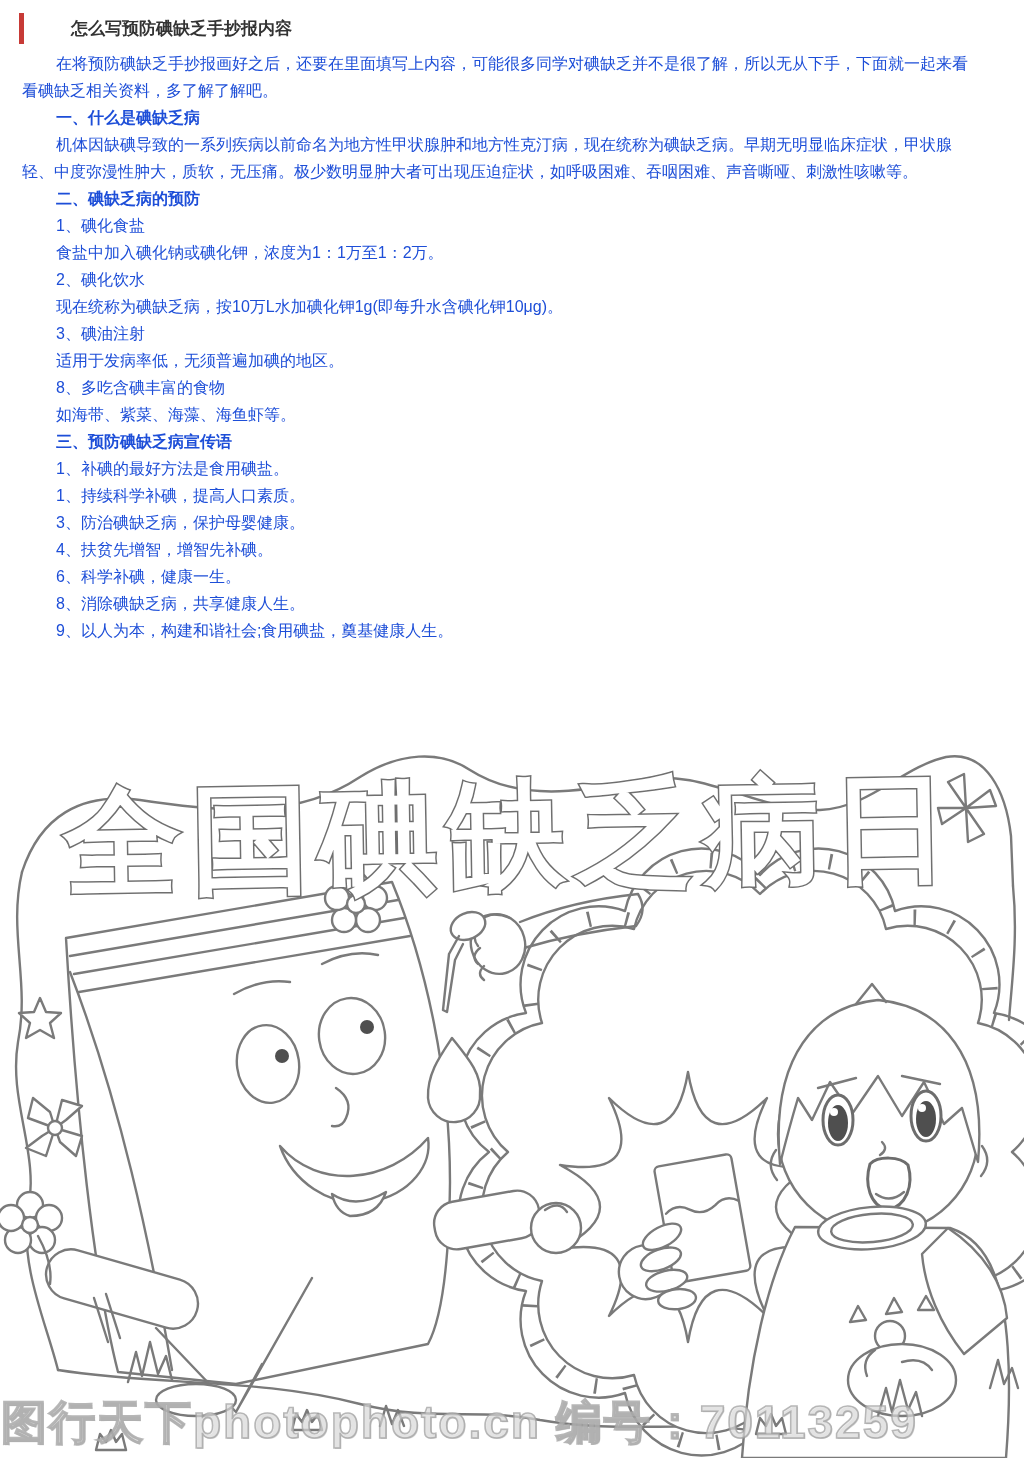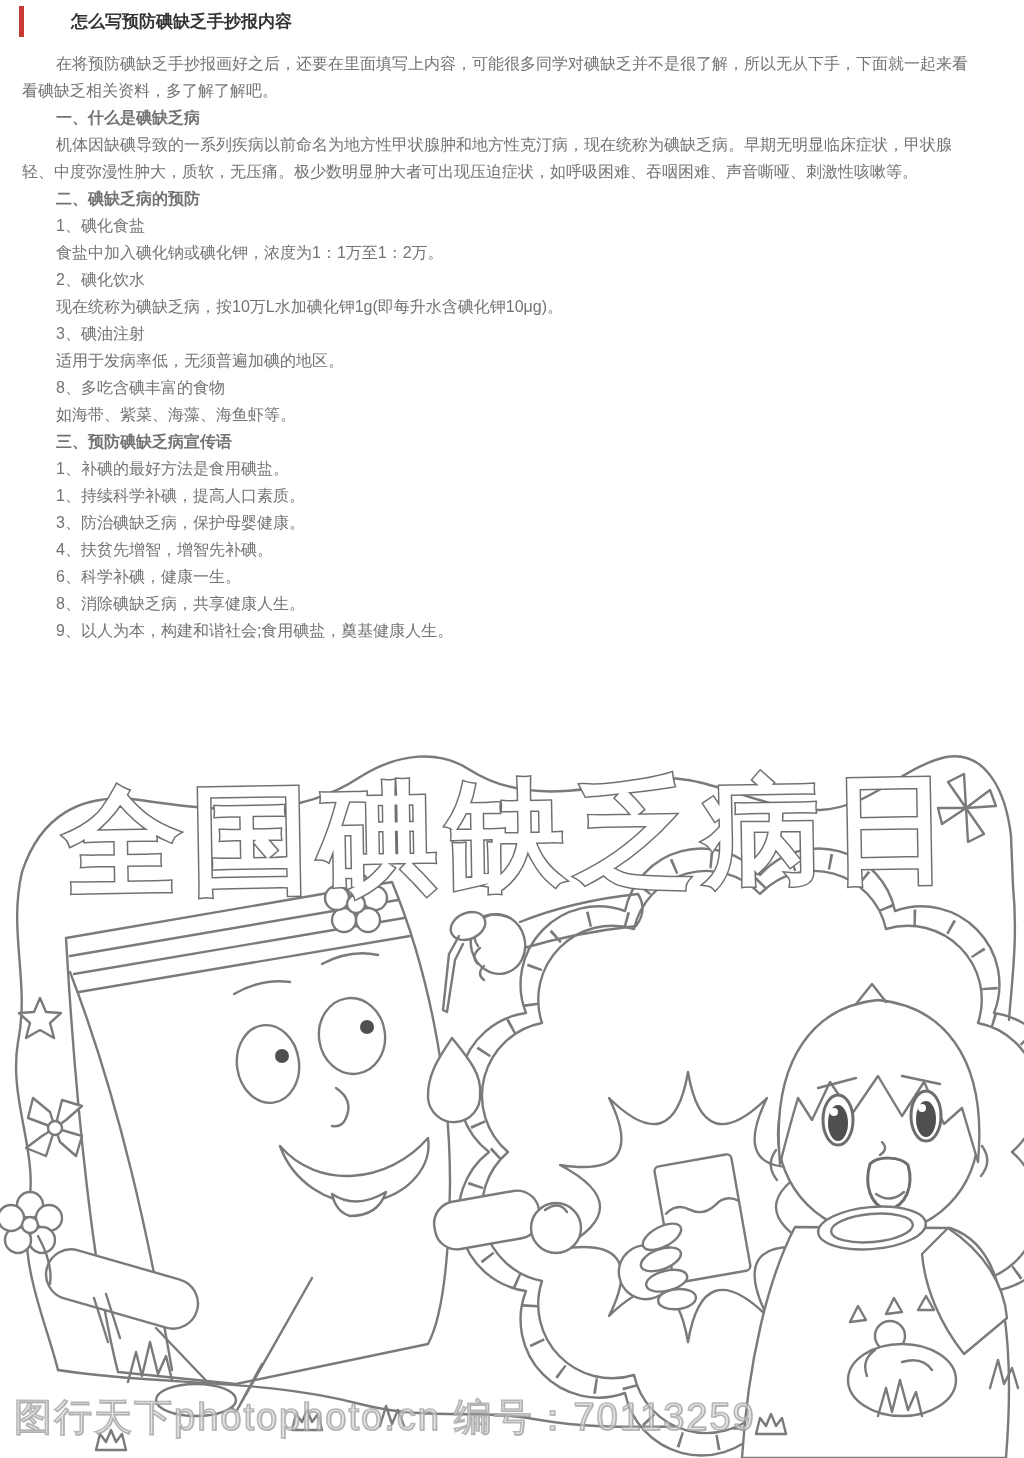--- a/index.html
+++ b/index.html
@@ -1,37 +1,37 @@
 <!DOCTYPE html>
 <html><head>
 <meta charset="utf-8">
 <style>
   html,body{margin:0;padding:0;background:#ffffff;}
   .page{position:relative;width:1024px;height:1458px;background:#fff;overflow:hidden;
         font-family:"Liberation Sans",sans-serif;}
   
   .article{position:absolute;top:0;left:0;width:952px;padding:6px 0 0 22px;}
-  .head{display:flex;align-items:flex-start;height:38px;margin-bottom:6px;}
+  .head{display:flex;align-items:flex-end;height:38px;margin-bottom:6px;}
   .redbar{width:5px;height:31px;background:#c73a36;margin-left:-3px;flex:0 0 auto;}
   .title{font-size:17px;font-weight:bold;color:#333333;margin:0 0 0 47px;line-height:31px;}
-  .article p{margin:0;font-size:16px;line-height:27px;color:#737373;}
+  .article p{margin:0;font-size:16px;line-height:27px;color:#1d4ed8;}
   .p-indent{text-indent:34px;}
   .h2{font-weight:bold;color:#3c3c3c;padding-left:34px;}
   .li{padding-left:34px;}
   
   .drawing{position:absolute;top:722px;left:0;width:1024px;height:736px;}
   svg .sk{stroke:#7a7a7a;stroke-width:2.4;fill:none;stroke-linecap:round;stroke-linejoin:round;}
   svg .fw{stroke:#7a7a7a;stroke-width:2.4;fill:#ffffff;stroke-linejoin:round;}
   svg .fw3{stroke:#6d6d6d;stroke-width:3;fill:#ffffff;stroke-linejoin:round;}
   svg .fd{fill:#4f4f4f;stroke:none;}
   svg .tick{stroke:#7a7a7a;stroke-width:15;fill:none;stroke-dasharray:2.5 34;}
   svg .banner{font-family:"Liberation Sans",sans-serif;font-weight:bold;font-size:118px;
               letter-spacing:10px;fill:#ffffff;stroke:#6f6f6f;stroke-width:3;paint-order:stroke fill;}
   
-  .watermark{position:absolute;top:1392px;left:14px;font-size:38px;font-weight:normal;
+  .watermark{position:absolute;top:1392px;left:1px;font-size:46px;font-weight:bold;
              letter-spacing:2px;white-space:nowrap;color:rgba(235,235,235,0.55);
              -webkit-text-stroke:1.6px rgba(160,160,160,0.75);
              text-shadow:1px 1px 0 rgba(150,150,150,0.35);}
 </style>
 </head>
 <body>
 
 <div class="page">
 
   <div class="article">

